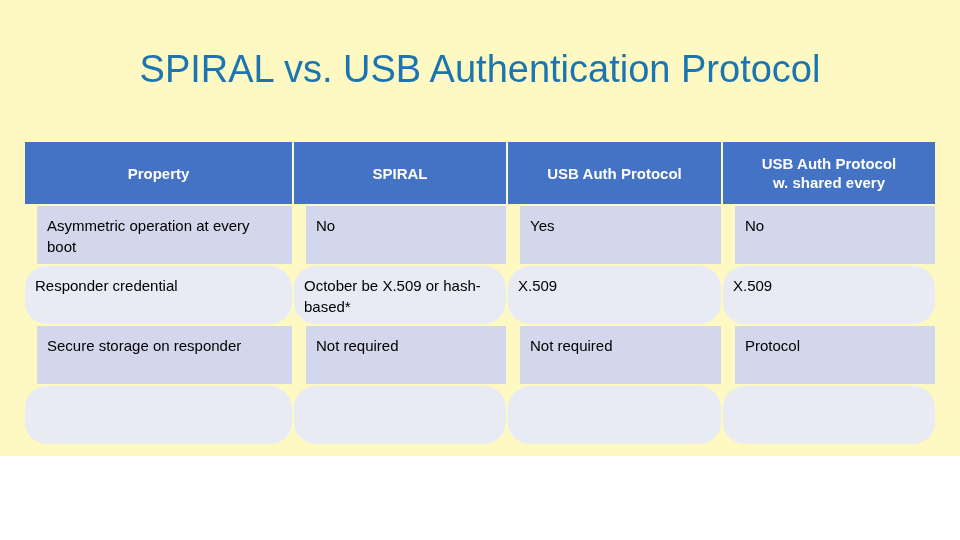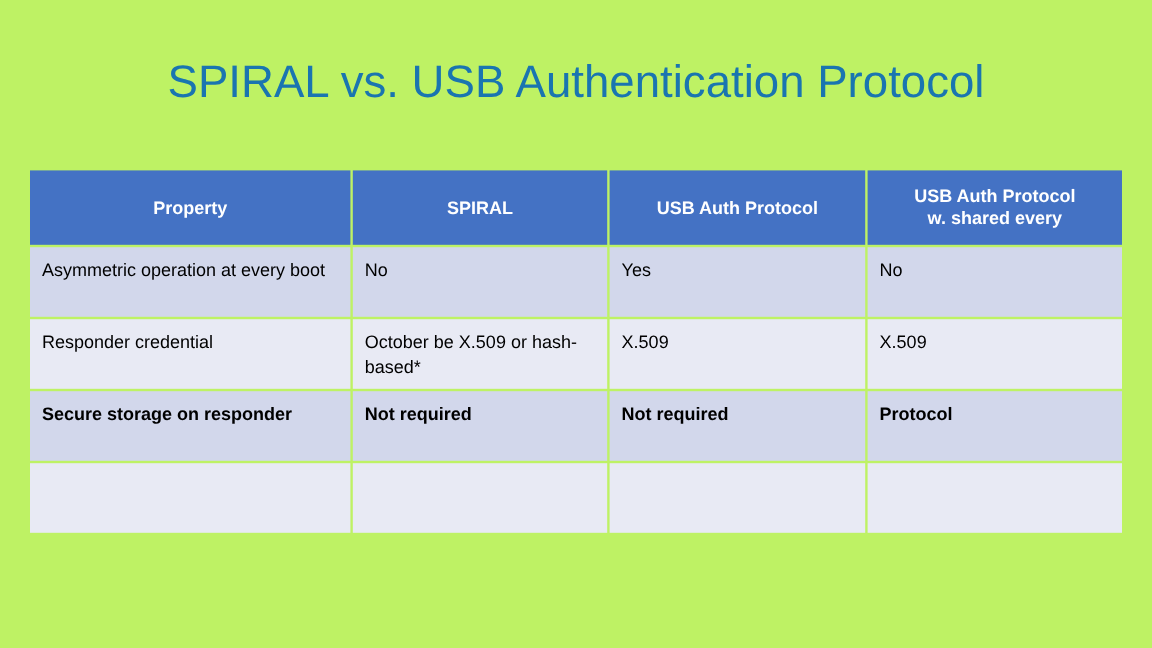--- a/index.html
+++ b/index.html
@@ -12,22 +12,22 @@
     background: #FFFFFF;
     font-family: "Liberation Sans", sans-serif;
     overflow: hidden;
     position: relative;
   }
 
   .slide {
     position: absolute;
     left: 0; top: 0;
     width: 960px;
-    height: 540px;
-    background: #bef264;
+    height: 456px;
+    background: #fef9c3;
   }
 
   .slide-title {
     position: absolute;
     left: 0;
     top: 46px;
     width: 960px;
     text-align: center;
     font-size: 38px;
     line-height: 46px;
@@ -85,26 +85,26 @@
   .body-cell {
     font-size: 15px;
     color: #000000;
     box-sizing: border-box;
     padding: 9px 10px 0 10px;
     line-height: 21px;
     height: 100%;
     min-height: 58px;
   }
 
-  tr.band-dark .body-cell { background: #D2D7EB; }
-  tr.band-light .body-cell { background: #E8EAF4; }
+  tr.band-dark .body-cell { background: #D2D7EB; margin-left: 12px; }
+  tr.band-light .body-cell { background: #E8EAF4; border-radius: 22px; }
 
   tr.r1 .body-cell { height: 58px; }
   tr.r2 .body-cell { height: 58px; }
-  tr.r3 .body-cell { height: 58px; font-weight: bold; }
+  tr.r3 .body-cell { height: 58px; }
   tr.r4 .body-cell { height: 36px; padding-top: 0; }
 
   .footnote {
     position: absolute;
     left: 68px;
     top: 445px;
     font-size: 15px;
     color: #000000;
     line-height: 20px;
     white-space: nowrap;

